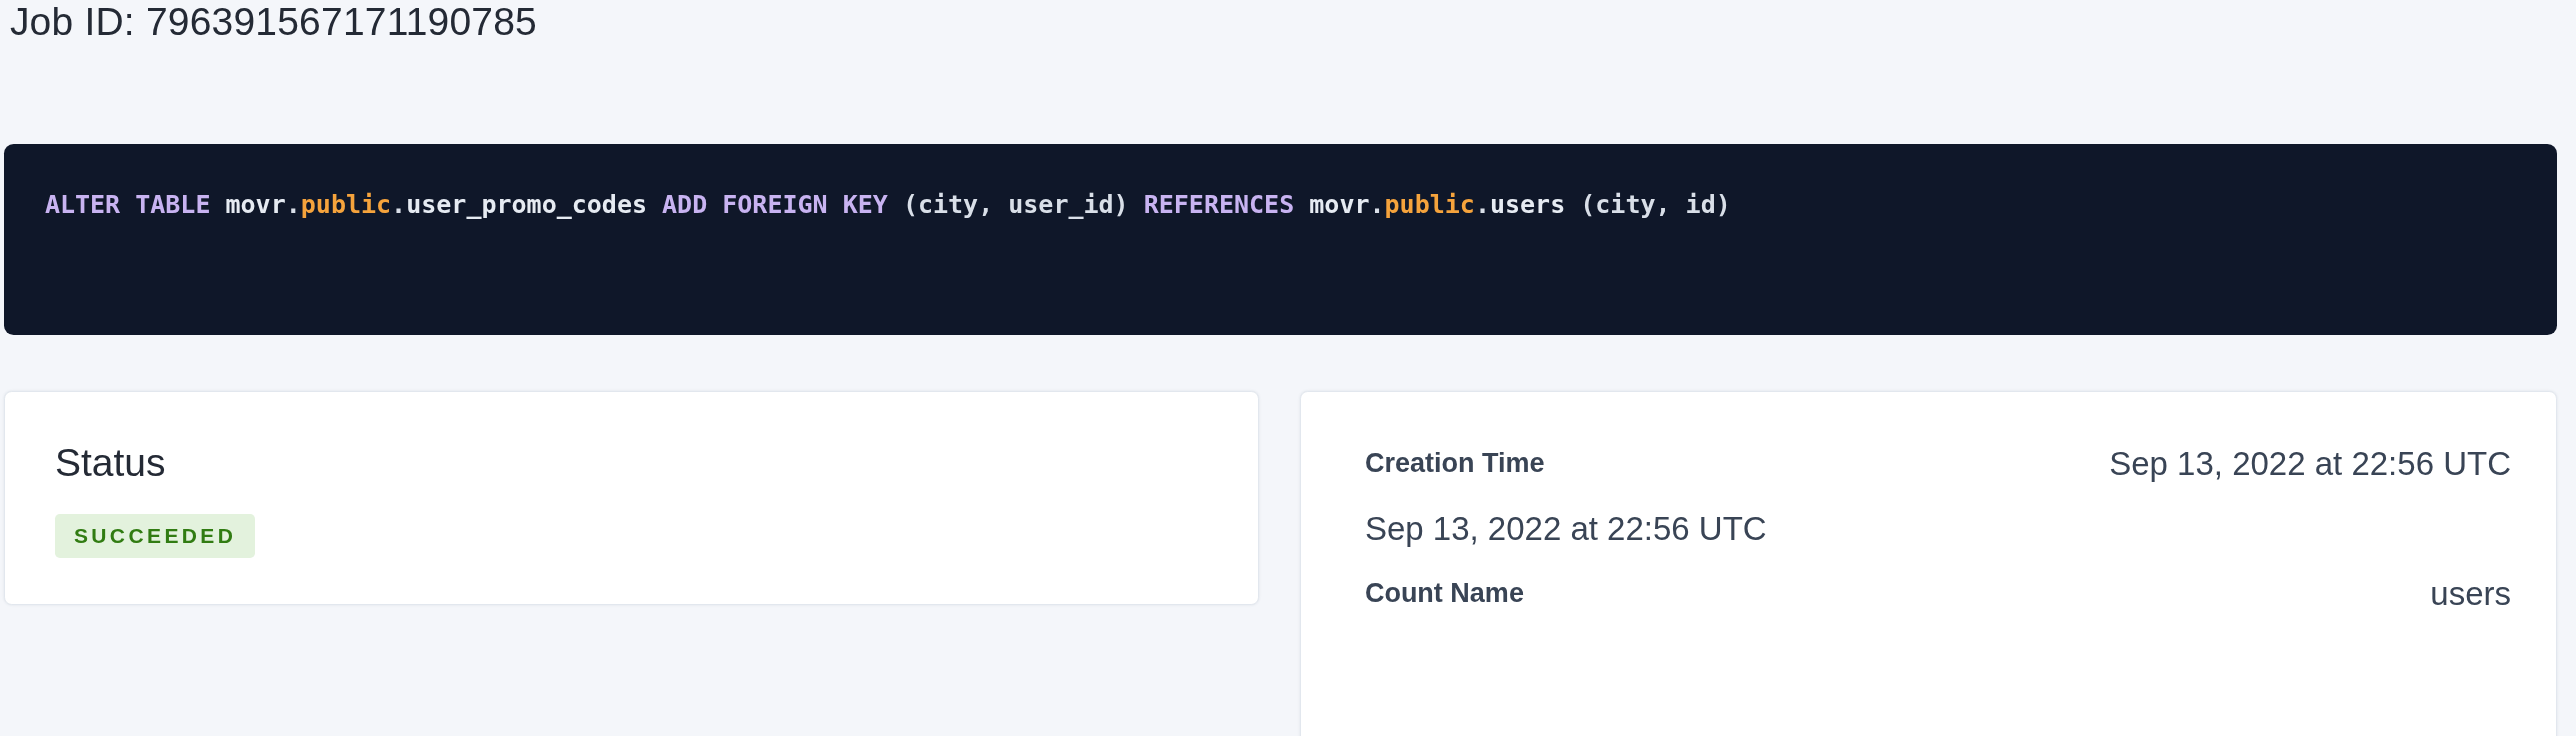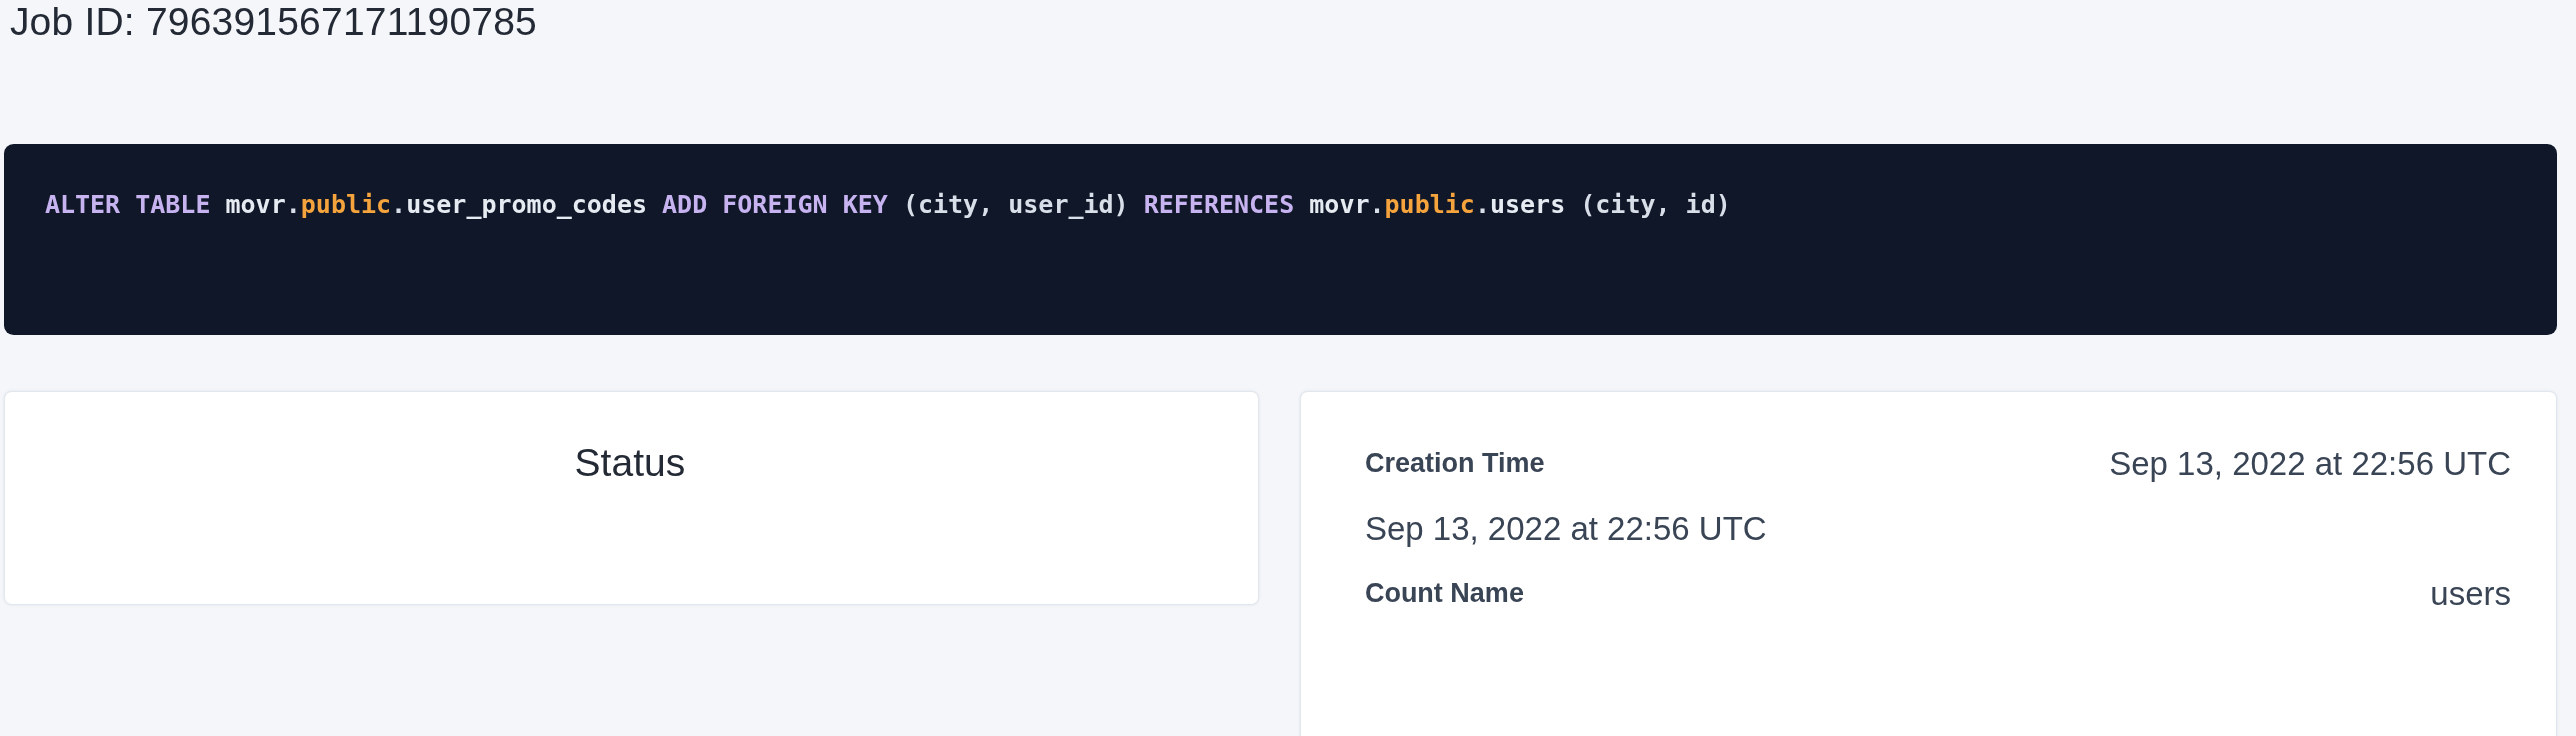--- a/index.html
+++ b/index.html
@@ -64,21 +64,20 @@
   .card{
     background:#ffffff;
     border:1px solid var(--card-border);
     border-radius:7.7px;
     box-shadow:0 0 2.9px rgba(67,90,111,0.12);
   }
   .card.status-card{
     flex:0 0 1255px;
     height:214px;
     padding:48px 53px 0 50px;
-    text-align:center;
   }
   .card.details-card{
     flex:1 1 auto;
     height:355px;
     padding:39px 45px 0 64px;
   }
   .card-heading{
     font-size:39px;
     line-height:46px;
     font-weight:400;
@@ -128,20 +127,23 @@
   <h1 class="page-title">Job ID: 796391567171190785</h1>
 
   <div class="sql-box">
     <div class="sql-text"><span class="tok-keyword">ALTER TABLE </span><span class="tok-identifier">movr</span><span class="tok-punct">.</span><span class="tok-schema">public</span><span class="tok-punct">.</span><span class="tok-identifier">user_promo_codes </span><span class="tok-keyword">ADD FOREIGN KEY </span><span class="tok-punct">(city, user_id) </span><span class="tok-keyword">REFERENCES </span><span class="tok-identifier">movr</span><span class="tok-punct">.</span><span class="tok-schema">public</span><span class="tok-punct">.</span><span class="tok-identifier">users </span><span class="tok-punct">(city, id)</span></div>
   </div>
 
   <div class="cards">
 
     <div class="card status-card">
       <div class="card-heading">Status</div>
+      <div>
+        <span class="status-badge">SUCCEEDED</span>
+      </div>
     </div>
 
     <div class="card details-card">
       <div>
           <div class="detail-row">
             <span class="detail-label">Creation Time</span>
             <span class="detail-value">Sep 13, 2022 at 22:56 UTC</span>
           </div>
           <div class="detail-row">
             <span class="detail-value">Sep 13, 2022 at 22:56 UTC</span>

